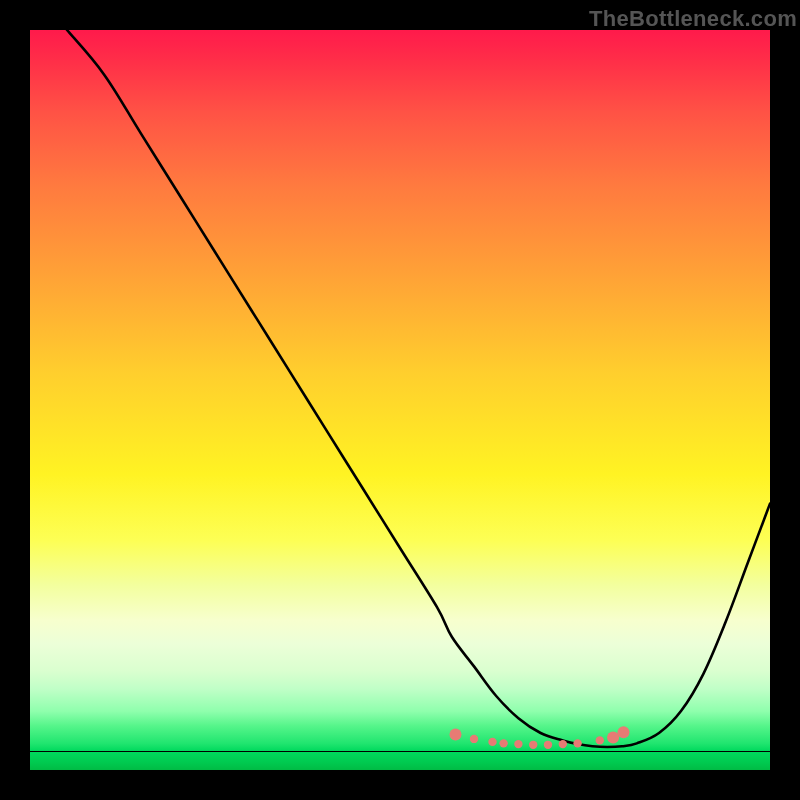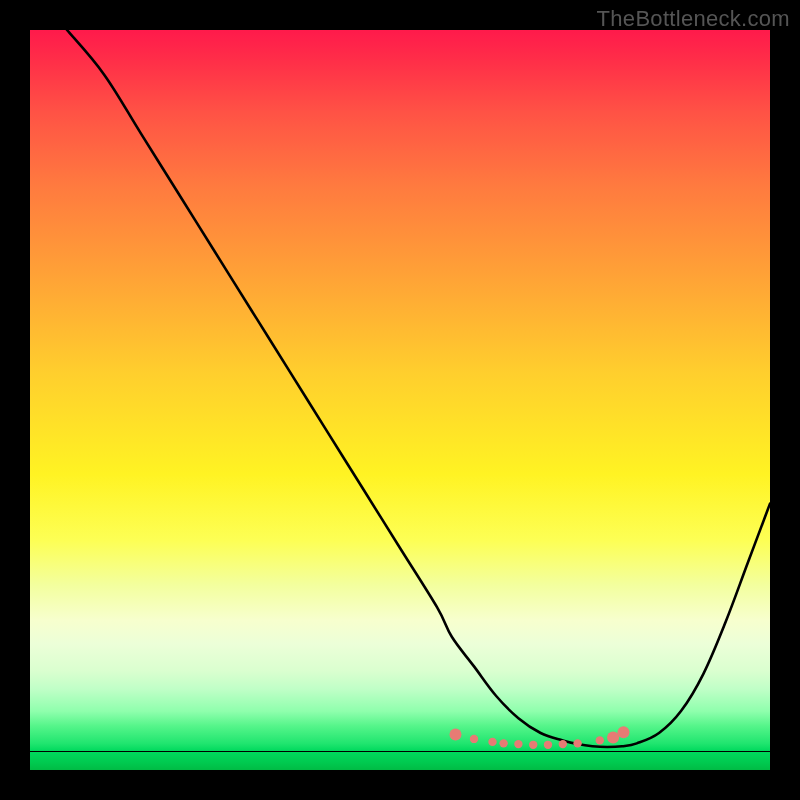--- a/index.html
+++ b/index.html
@@ -7,24 +7,24 @@
     width: 800px;
     height: 800px;
     background: #000;
     position: relative;
     font-family: Arial, sans-serif;
     overflow: hidden;
   }
   .watermark {
     position: absolute;
     top: 6px;
-    right: 10px;
+    right: 3px;
     color: #555;
     font-size: 22px;
-    font-weight: 400;
+    font-weight: 700;
     letter-spacing: 0.3px;
     z-index: 10;
   }
   .plot-area {
     position: absolute;
     left: 30px;
     top: 30px;
     width: 740px;
     height: 740px;
     overflow: hidden;

